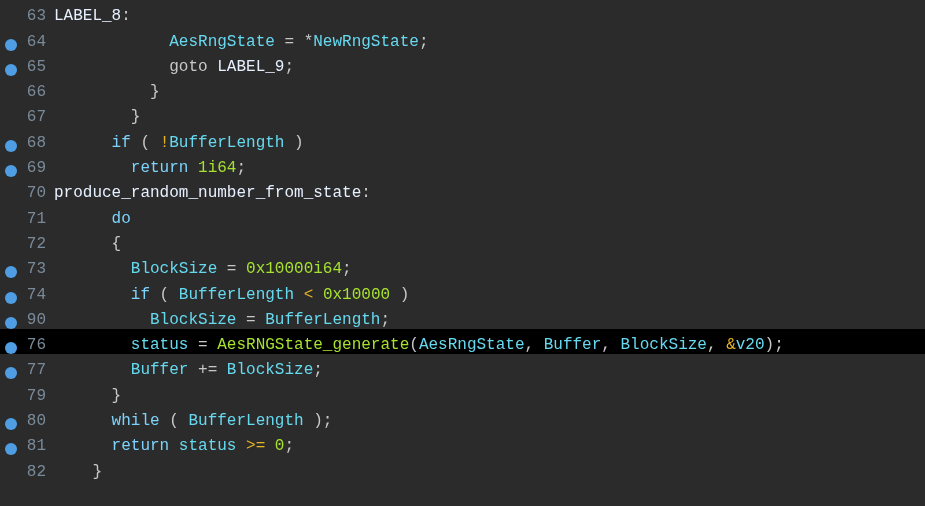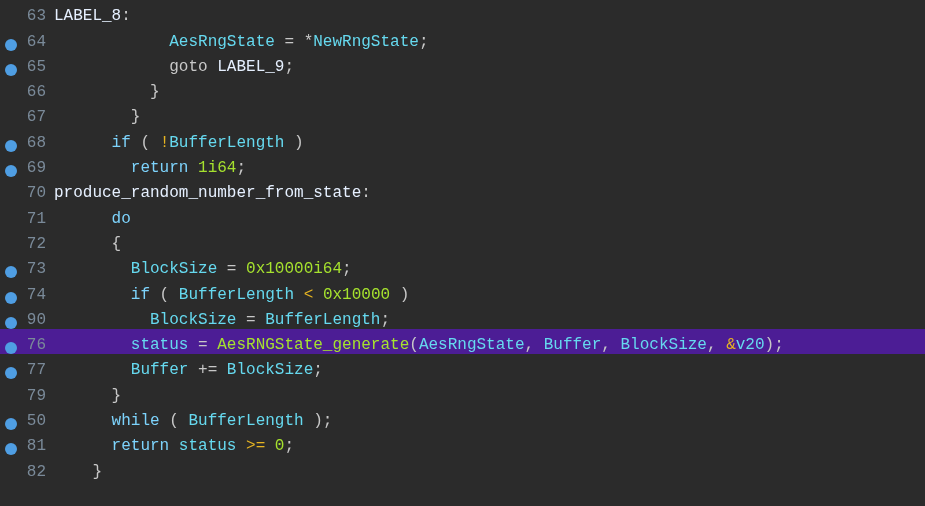--- a/index.html
+++ b/index.html
@@ -16,21 +16,21 @@
     flex-direction: column;
     width: 100%;
   }
   .line {
     display: flex;
     align-items: flex-end;
     height: 25.3px;
     white-space: pre;
   }
   .line.hl {
-    background: #4c1d95;
+    background: #000000;
     font-family: Liberation Mono, monospace;
   }
   .bp-gutter {
     width: 22px;
     display: flex;
     align-items: center;
     justify-content: center;
   }
   .bp-dot {
     width: 12px;
@@ -71,16 +71,16 @@
     <div class="line"><div class="bp-gutter"><div class="bp-dot"></div></div><div class="ln">69</div><div class="code"><span class="tok-default">        </span><span class="tok-kwflow">return</span><span class="tok-default"> </span><span class="tok-num">1i64</span><span class="tok-punct">;</span></div></div>
     <div class="line"><div class="bp-gutter"></div><div class="ln">70</div><div class="code"><span class="tok-label">produce_random_number_from_state</span><span class="tok-punct">:</span></div></div>
     <div class="line"><div class="bp-gutter"></div><div class="ln">71</div><div class="code"><span class="tok-default">      </span><span class="tok-kwflow">do</span></div></div>
     <div class="line"><div class="bp-gutter"></div><div class="ln">72</div><div class="code"><span class="tok-default">      {</span></div></div>
     <div class="line"><div class="bp-gutter"><div class="bp-dot"></div></div><div class="ln">73</div><div class="code"><span class="tok-default">        </span><span class="tok-ident">BlockSize</span><span class="tok-default"> = </span><span class="tok-num">0x10000i64</span><span class="tok-punct">;</span></div></div>
     <div class="line"><div class="bp-gutter"><div class="bp-dot"></div></div><div class="ln">74</div><div class="code"><span class="tok-default">        </span><span class="tok-kwflow">if</span><span class="tok-default"> ( </span><span class="tok-ident">BufferLength</span><span class="tok-default"> </span><span class="tok-op">&lt;</span><span class="tok-default"> </span><span class="tok-num">0x10000</span><span class="tok-default"> )</span></div></div>
     <div class="line"><div class="bp-gutter"><div class="bp-dot"></div></div><div class="ln">90</div><div class="code"><span class="tok-default">          </span><span class="tok-ident">BlockSize</span><span class="tok-default"> = </span><span class="tok-ident">BufferLength</span><span class="tok-punct">;</span></div></div>
     <div class="line hl"><div class="bp-gutter"><div class="bp-dot"></div></div><div class="ln">76</div><div class="code"><span class="tok-default">        </span><span class="tok-ident">status</span><span class="tok-default"> = </span><span class="tok-func">AesRNGState_generate</span><span class="tok-default">(</span><span class="tok-ident">AesRngState</span><span class="tok-default">, </span><span class="tok-ident">Buffer</span><span class="tok-default">, </span><span class="tok-ident">BlockSize</span><span class="tok-default">, </span><span class="tok-op">&amp;</span><span class="tok-ident">v20</span><span class="tok-default">);</span></div></div>
     <div class="line"><div class="bp-gutter"><div class="bp-dot"></div></div><div class="ln">77</div><div class="code"><span class="tok-default">        </span><span class="tok-ident">Buffer</span><span class="tok-default"> += </span><span class="tok-ident">BlockSize</span><span class="tok-punct">;</span></div></div>
     <div class="line"><div class="bp-gutter"></div><div class="ln">79</div><div class="code"><span class="tok-default">      }</span></div></div>
-    <div class="line"><div class="bp-gutter"><div class="bp-dot"></div></div><div class="ln">50</div><div class="code"><span class="tok-default">      </span><span class="tok-kwflow">while</span><span class="tok-default"> ( </span><span class="tok-ident">BufferLength</span><span class="tok-default"> );</span></div></div>
+    <div class="line"><div class="bp-gutter"><div class="bp-dot"></div></div><div class="ln">80</div><div class="code"><span class="tok-default">      </span><span class="tok-kwflow">while</span><span class="tok-default"> ( </span><span class="tok-ident">BufferLength</span><span class="tok-default"> );</span></div></div>
     <div class="line"><div class="bp-gutter"><div class="bp-dot"></div></div><div class="ln">81</div><div class="code"><span class="tok-default">      </span><span class="tok-kwflow">return</span><span class="tok-default"> </span><span class="tok-ident">status</span><span class="tok-default"> </span><span class="tok-op">&gt;=</span><span class="tok-default"> </span><span class="tok-num">0</span><span class="tok-punct">;</span></div></div>
     <div class="line"><div class="bp-gutter"></div><div class="ln">82</div><div class="code"><span class="tok-default">    }</span></div></div>
   </div>
 
 </body></html>

